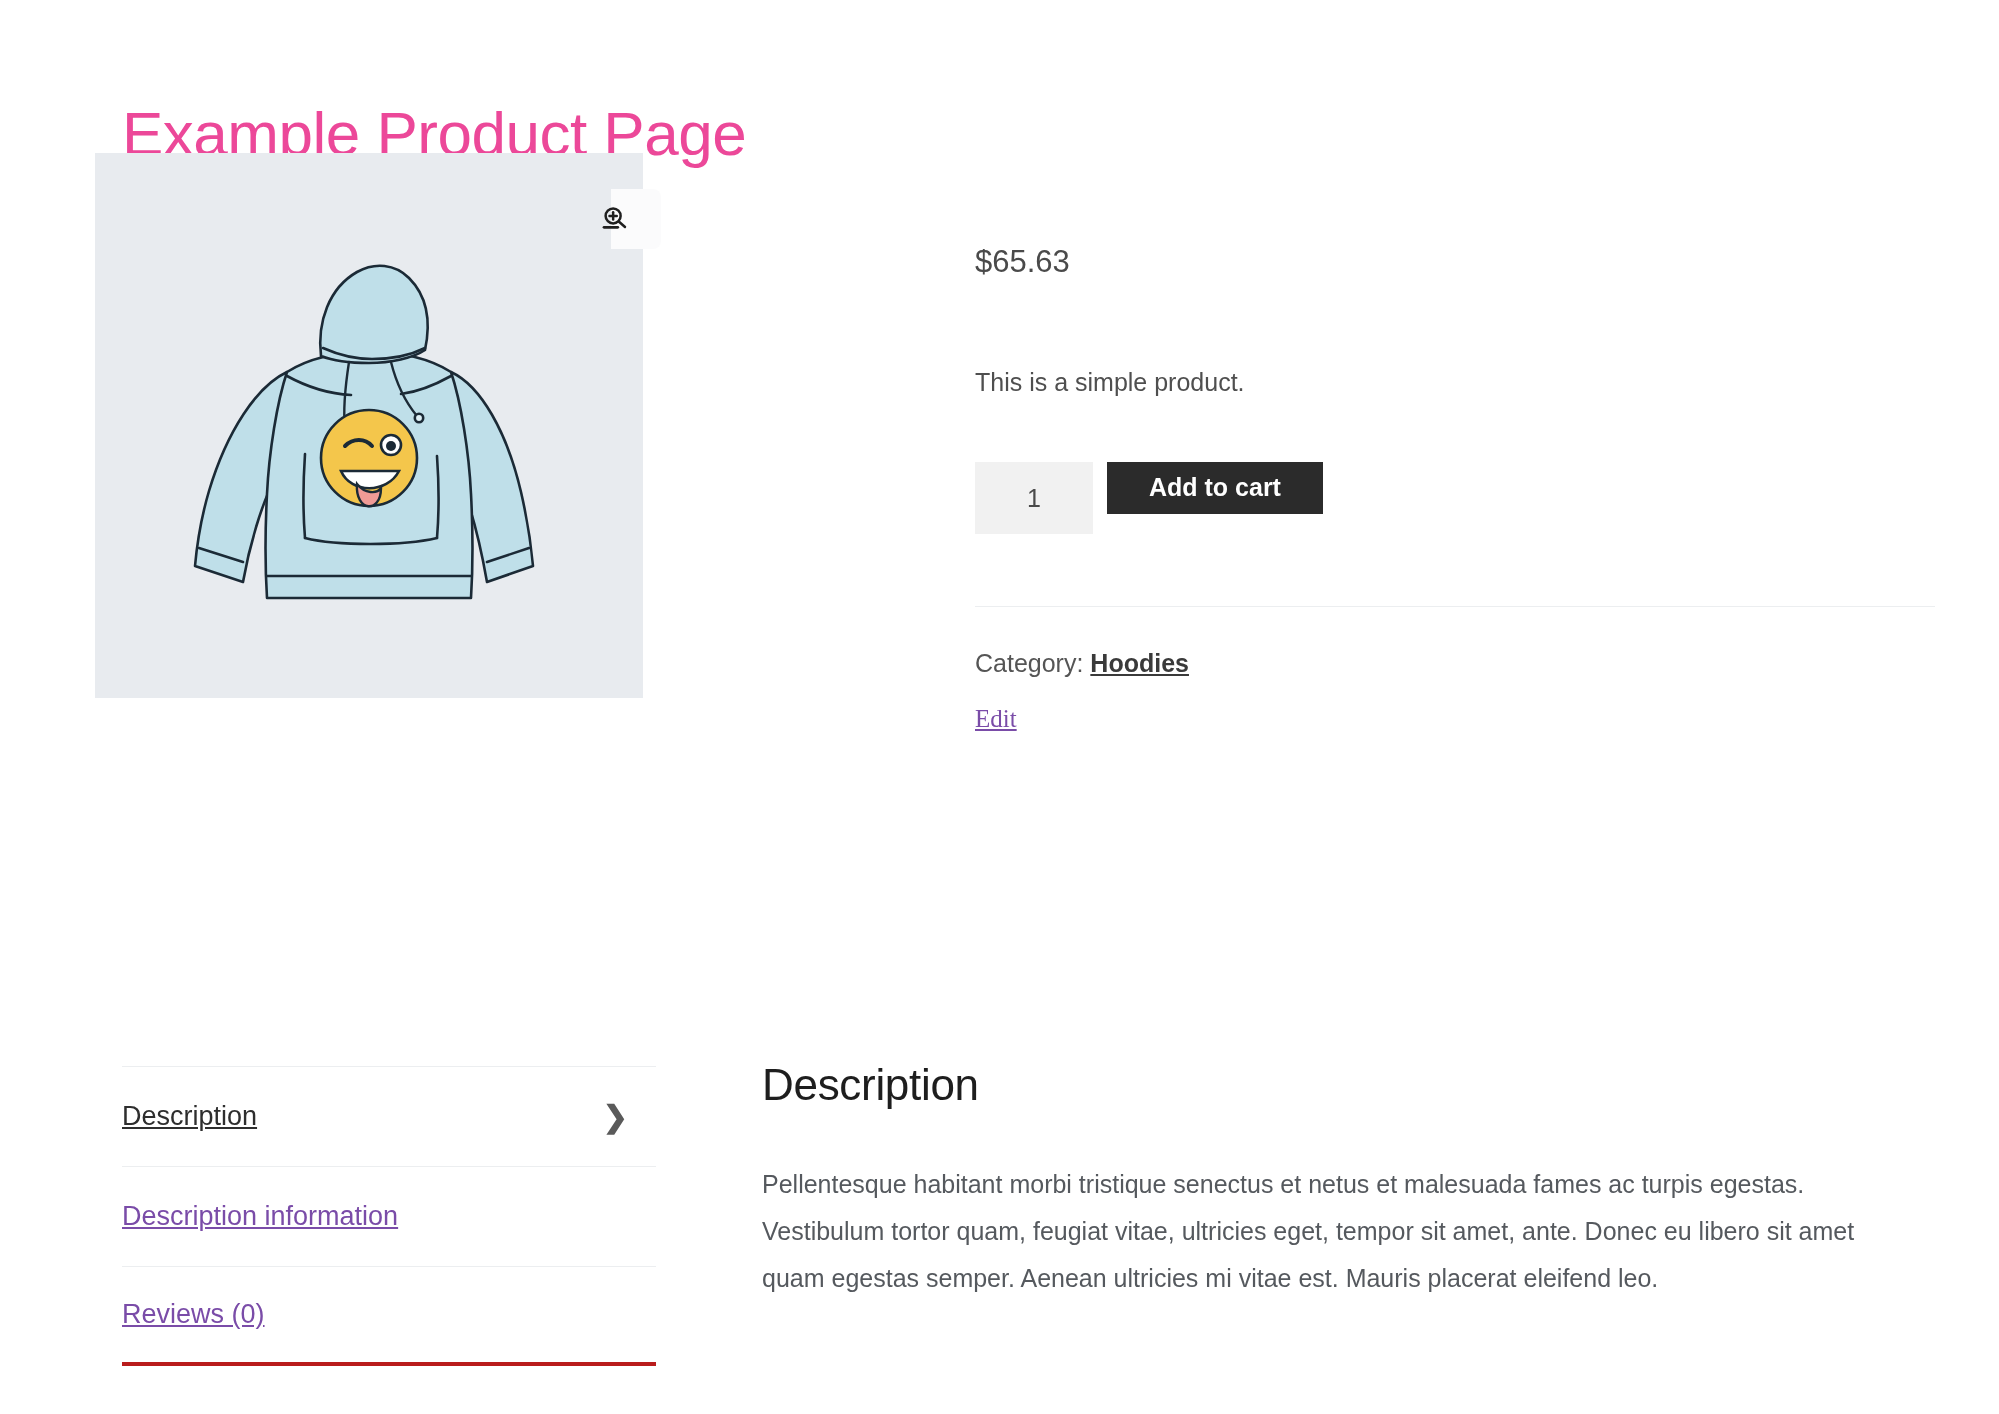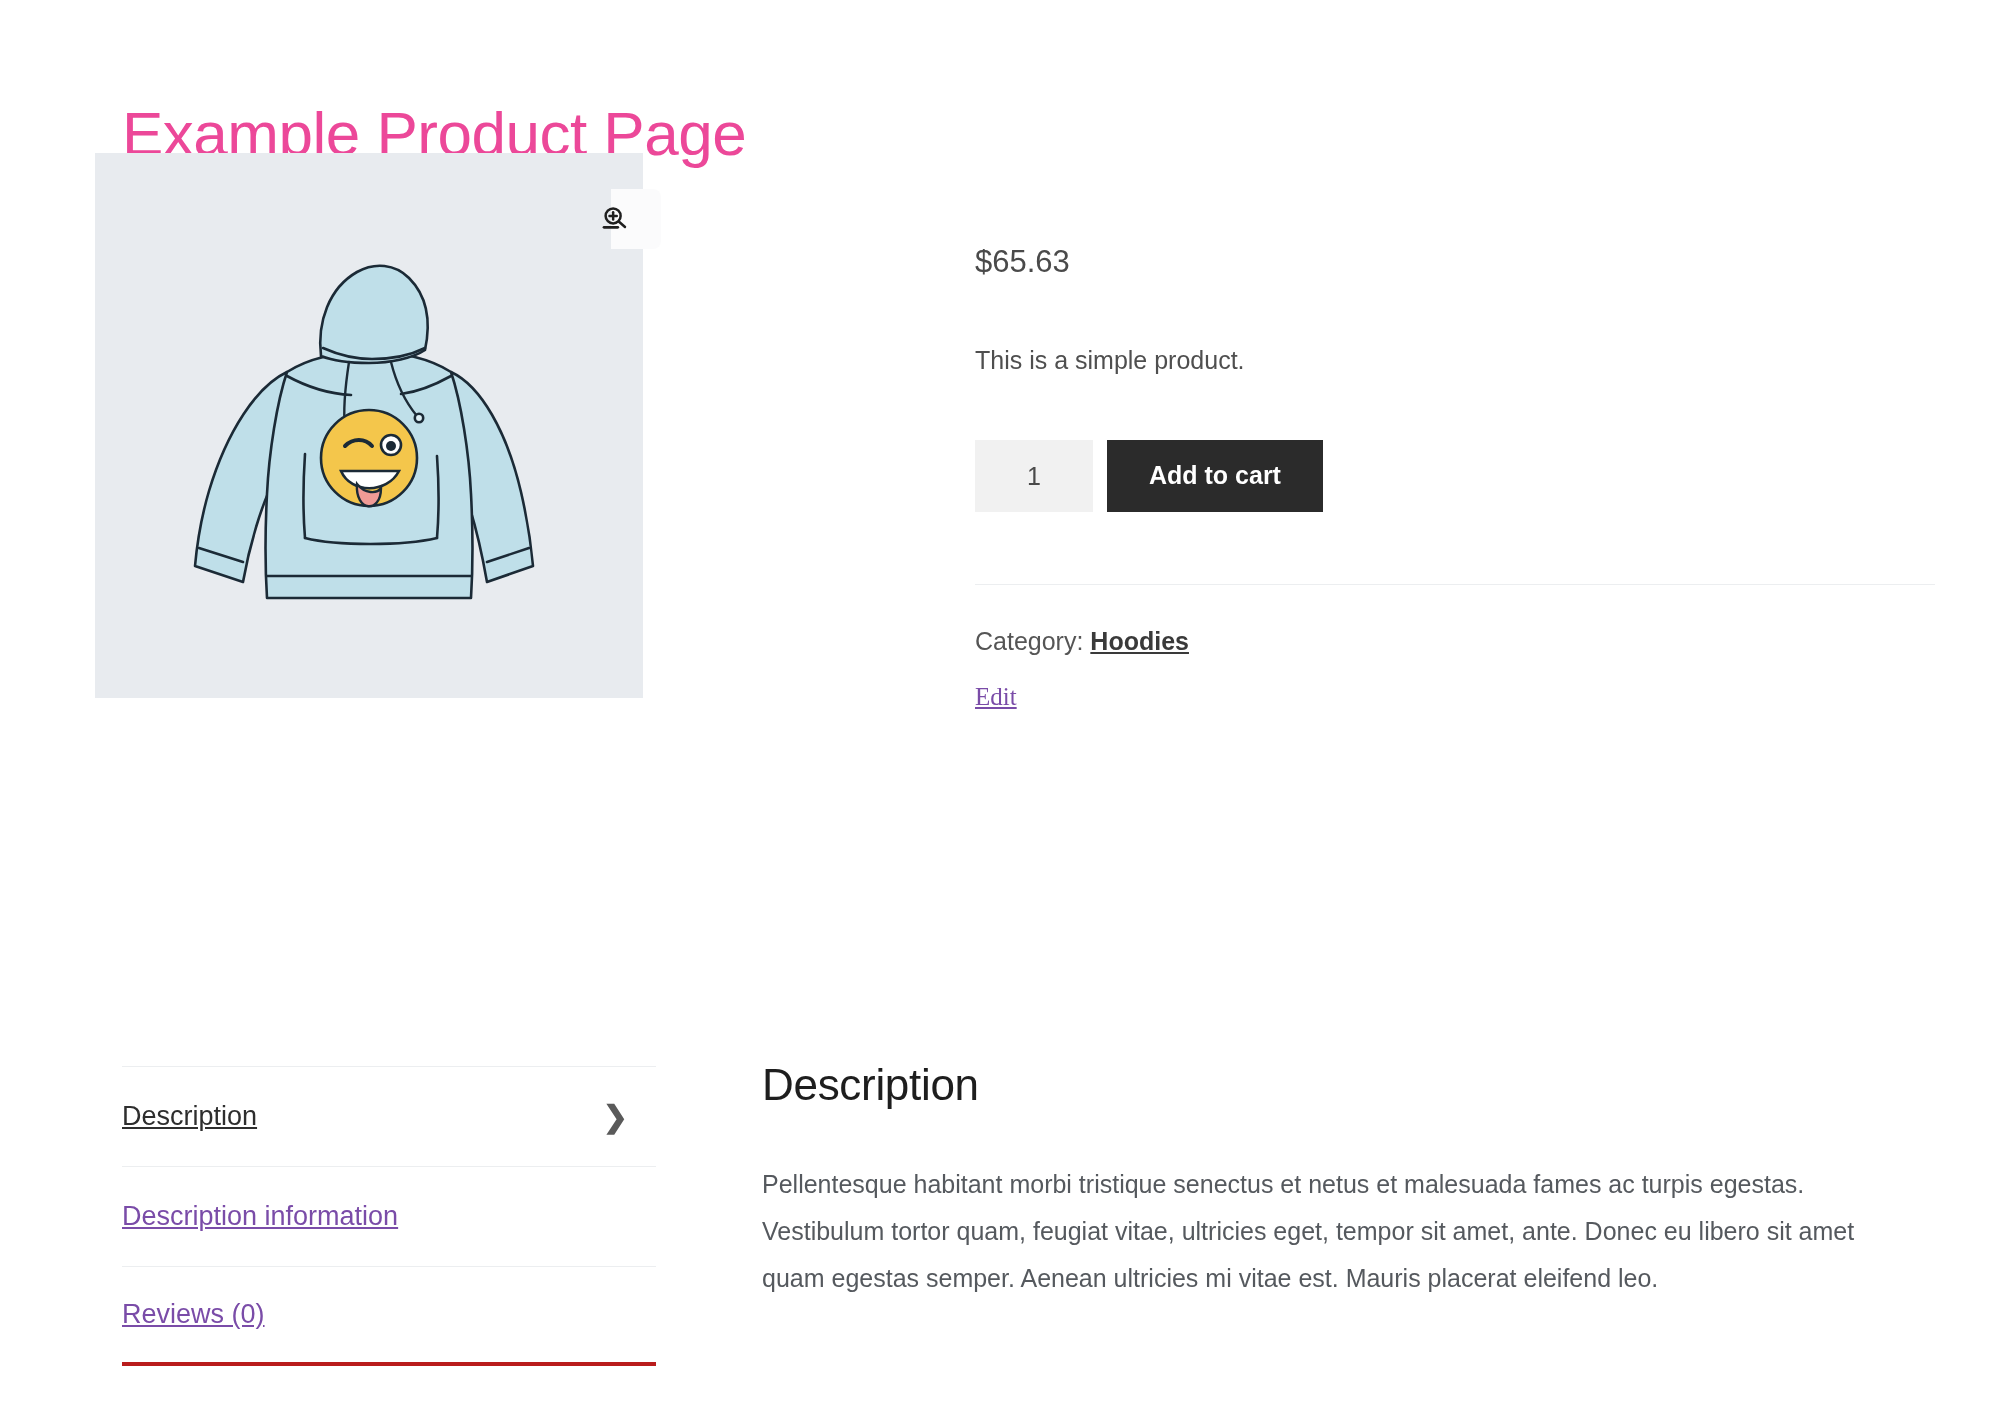--- a/index.html
+++ b/index.html
@@ -90,21 +90,21 @@
     margin: 0;
   }
   .price {
     margin-top: 58px;
     font-size: 31px;
     font-weight: 400;
     color: #4a4a4a;
     letter-spacing: 0px;
   }
   .short-desc {
-    margin-top: 62px;
+    margin-top: 84px;
     font-size: 25px;
     color: #4f4f4f;
     line-height: 1.5;
   }
 
   .cart-row {
     margin-top: 60px;
     display: flex;
     align-items: stretch;
     height: 72px;
@@ -119,21 +119,21 @@
     color: #4a4a4a;
     text-align: center;
     line-height: 72px;
     display: flex;
     align-items: center;
     justify-content: center;
     cursor: text;
   }
   .add-cart-btn {
     margin-left: 14px;
-    height: 72px;
+    height: 52px;
     padding: 0 42px;
     background: #2b2b2b;
     color: #ffffff;
     border: none;
     font-family: "Liberation Sans", sans-serif;
     font-size: 25px;
     font-weight: 700;
     letter-spacing: 0px;
     cursor: pointer;
     display: flex;

